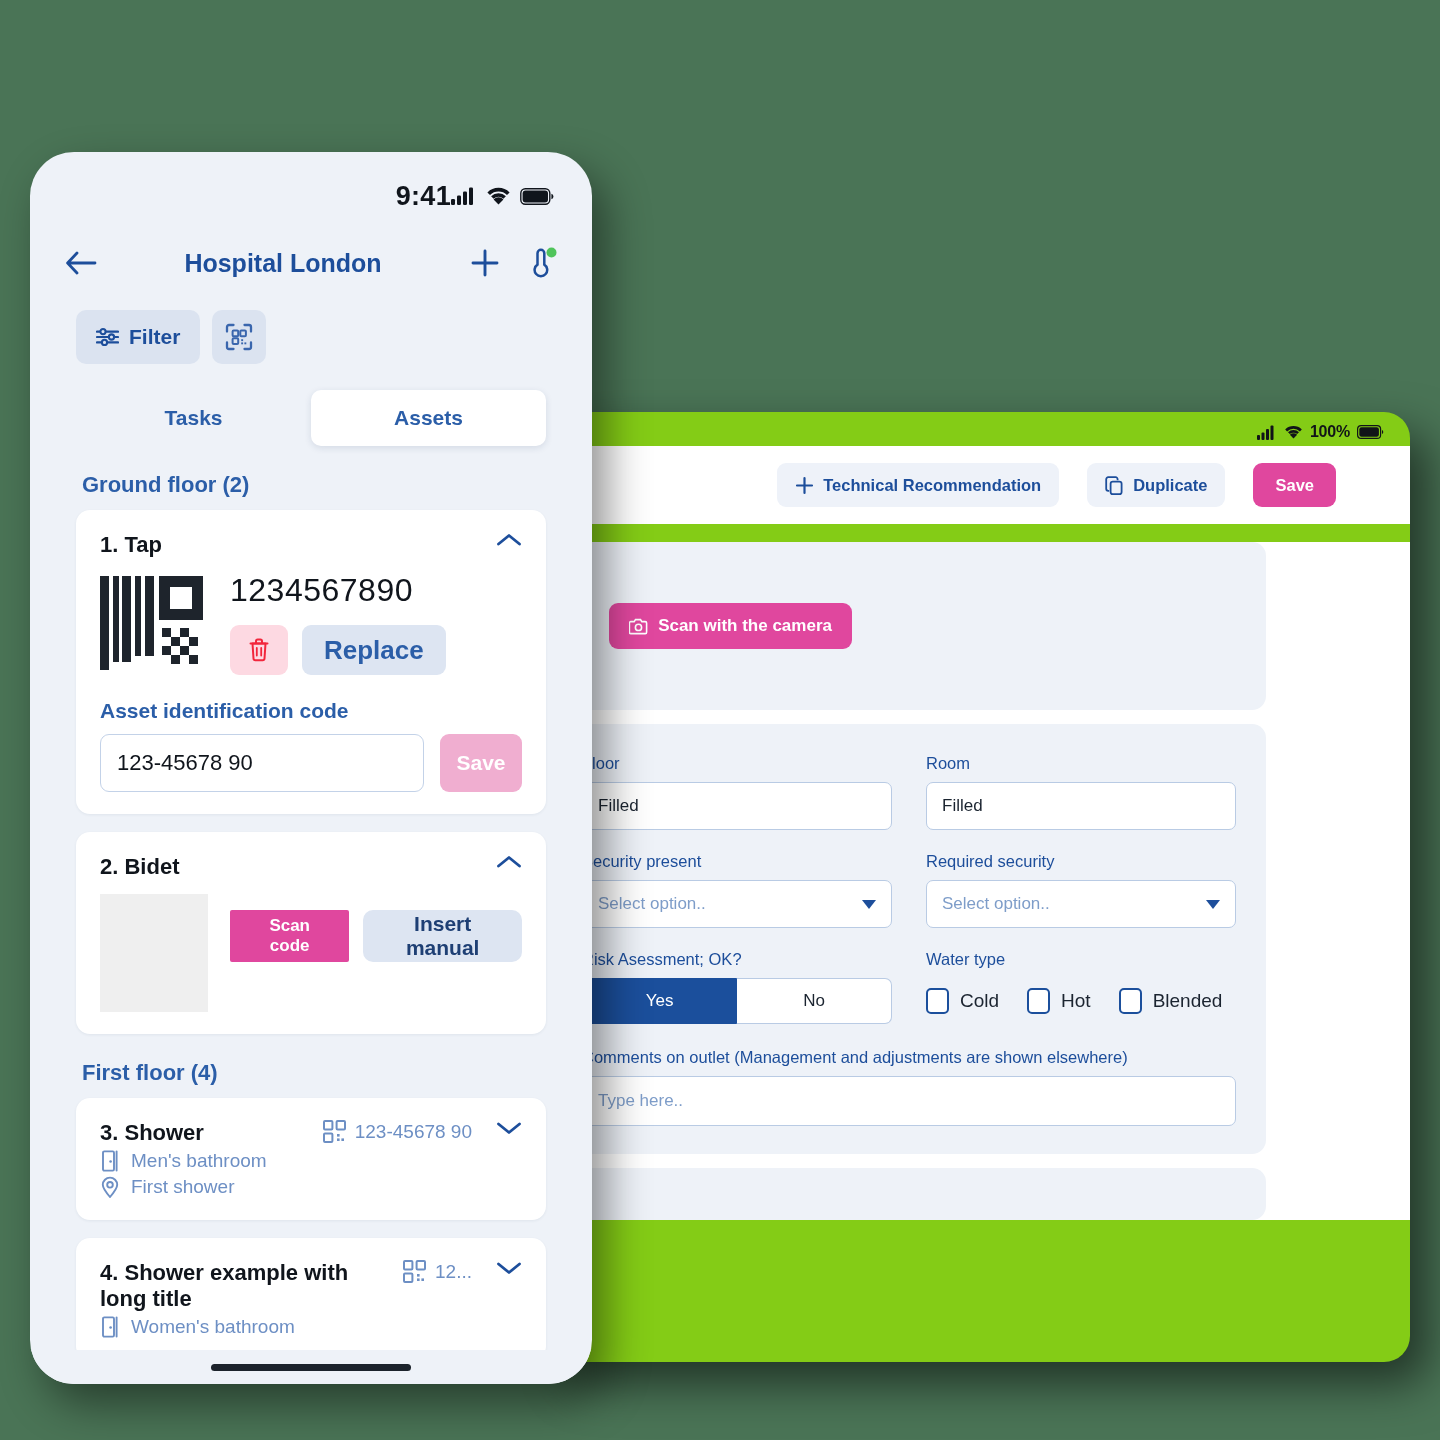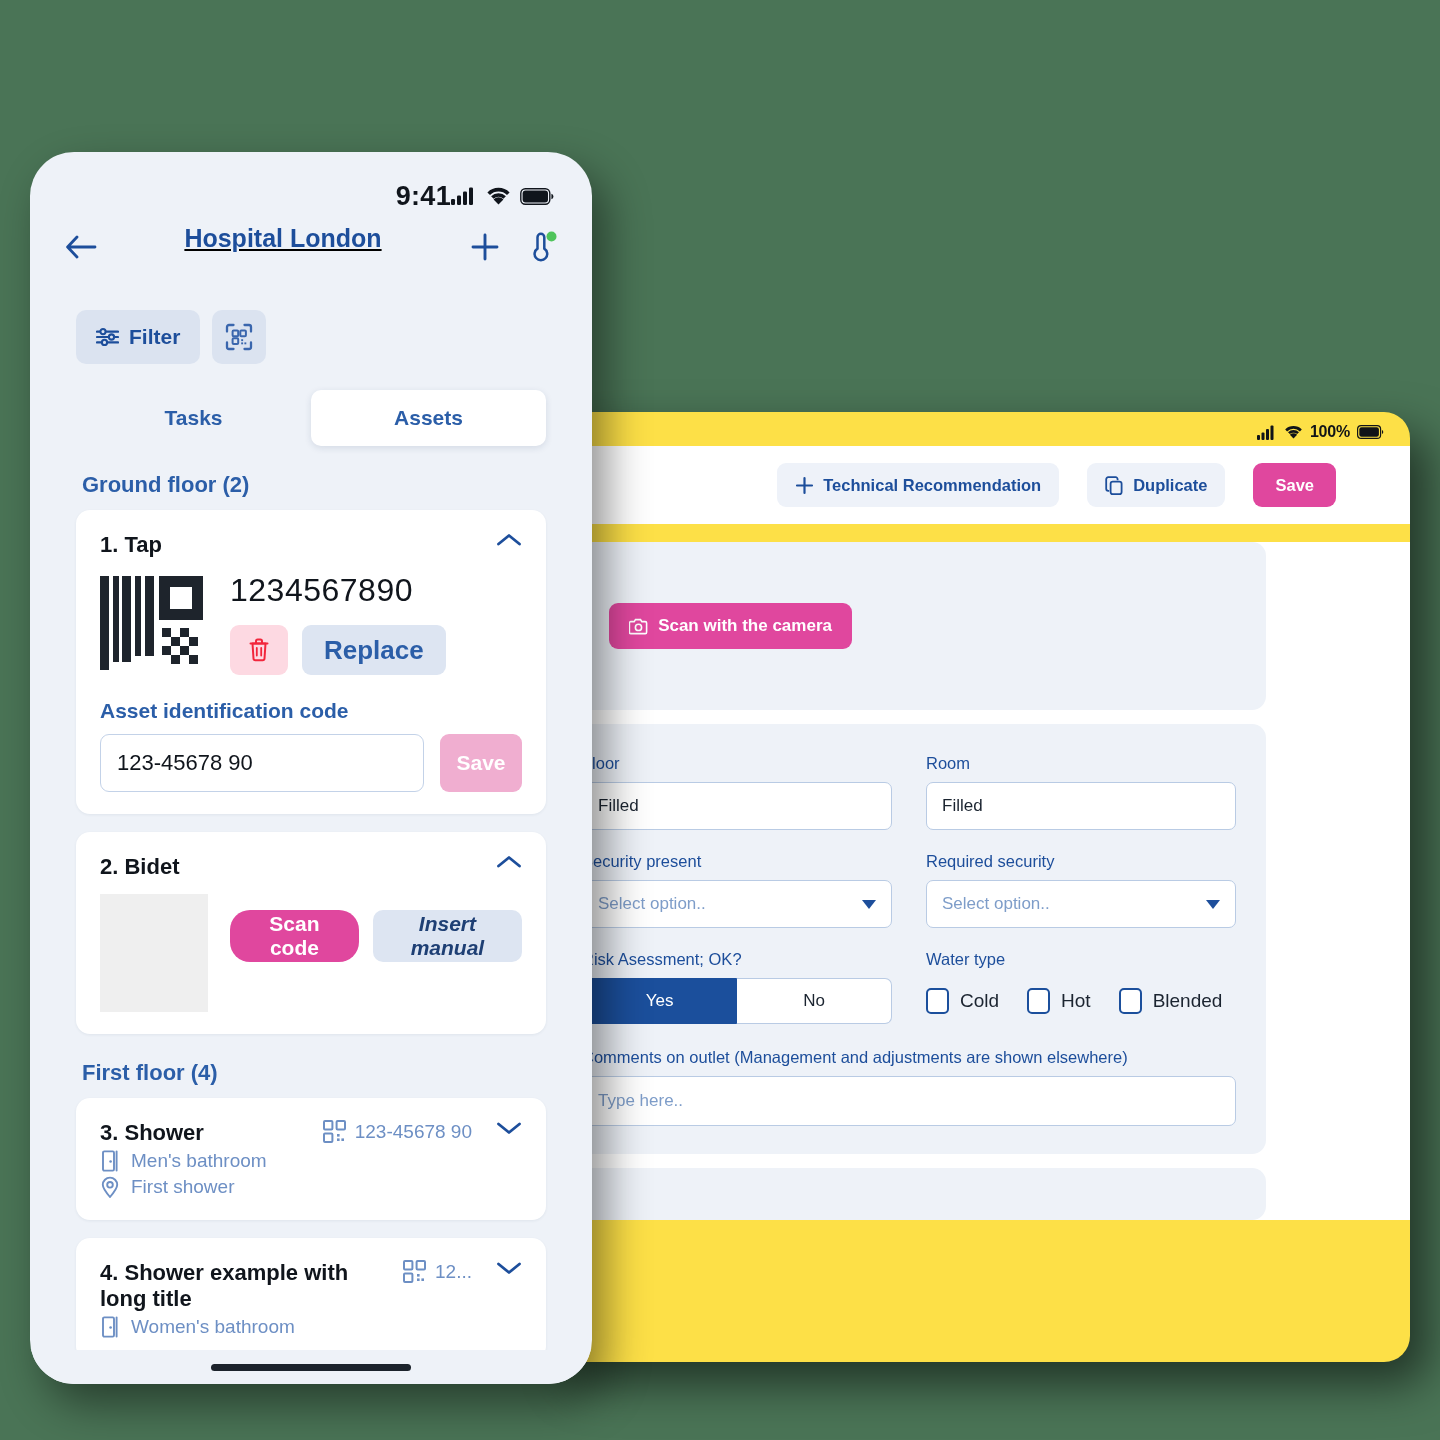--- a/index.html
+++ b/index.html
@@ -8,21 +8,21 @@
     overflow: hidden;
     font-family: "Liberation Sans", sans-serif;
   }
   body { background: #4a7456; position: relative; }
 
   
   #tablet {
     position: absolute;
     left: 552px; top: 412px;
     width: 858px; height: 950px;
-    background: #fde047;
+    background: #84cc16;
     border-radius: 26px;
     box-shadow: 18px 22px 46px rgba(0,0,0,0.55);
     overflow: hidden;
   }
   #tablet-statusbar {
     height: 34px;
     display: flex; align-items: center; justify-content: flex-end;
     padding: 6px 26px 0 0;
     gap: 7px;
     color: #111418;
@@ -146,24 +146,23 @@
   }
   #phone-status {
     height: 72px; padding: 16px 38px 0 38px;
     display: flex; align-items: center; justify-content: flex-end;
   }
   #phone-status .time { font-size: 27px; font-weight: 600; color:#10151c; letter-spacing:.3px; }
   #phone-status .icons { display:flex; align-items:center; gap:9px; }
 
   #phone-header {
     height: 78px;
-    display: flex; align-items: flex-start;
+    display: flex; align-items: center;
     padding: 0 28px;
     gap: 10px;
-    text-decoration: underline;
   }
   #phone-header .title {
     flex:1; text-align:center;
     font-size: 25px; font-weight: 700; color: #1d4e9b;
   }
   .hicon { width: 46px; height:46px; display:flex;align-items:center;justify-content:center; cursor:pointer; }
 
   #phone-search-row {
     display:flex; gap: 12px; padding: 8px 46px 0 46px; align-items:center;
   }
@@ -220,26 +219,26 @@
   .code-actions { display:flex; gap:14px; margin-top:16px; }
   .del-btn {
     width:58px;height:50px;border-radius:9px;background:#fdd9e2;border:none;
     display:flex;align-items:center;justify-content:center;cursor:pointer;
   }
   .replace-btn {
     height:50px;padding:0 22px;border-radius:9px;background:#dde5f2;border:none;
     font-size:26px;font-weight:700;color:#2b5ea8;cursor:pointer;font-family:inherit;
   }
   .scan-btn {
-    height:52px;padding:0 24px;border-radius:20px;background:#e0479e;border:none;
-    font-size:21px;font-weight:700;color:#fff;cursor:pointer;font-family:inherit;
+    height:52px;padding:0 24px;border-radius:2px;background:#e0479e;border:none;
+    font-size:17px;font-weight:700;color:#fff;cursor:pointer;font-family:inherit;
   }
   .manual-btn {
     height:52px;padding:0 22px;border-radius:10px;background:#dde5f2;border:none;
-    font-size:21px;font-weight:700;color:#1e3f74;cursor:pointer;font-family:inherit;font-style:italic;
+    font-size:21px;font-weight:700;color:#1e3f74;cursor:pointer;font-family:inherit;
   }
   .aic-label { font-size:21px;font-weight:700;color:#2b5ea8;margin:24px 0 11px 0; }
   .aic-row { display:flex;gap:16px;align-items:center; }
   .aic-input {
     flex:1;height:58px;border:1.5px solid #c3d2e8;border-radius:9px;background:#fff;
     font-size:22px;color:#10151c;padding:0 16px;font-family:inherit;
   }
   .aic-save {
     height:58px;width:82px;border-radius:9px;background:#f0aed0;border:none;
     font-size:21px;font-weight:700;color:#fff;cursor:pointer;font-family:inherit;

